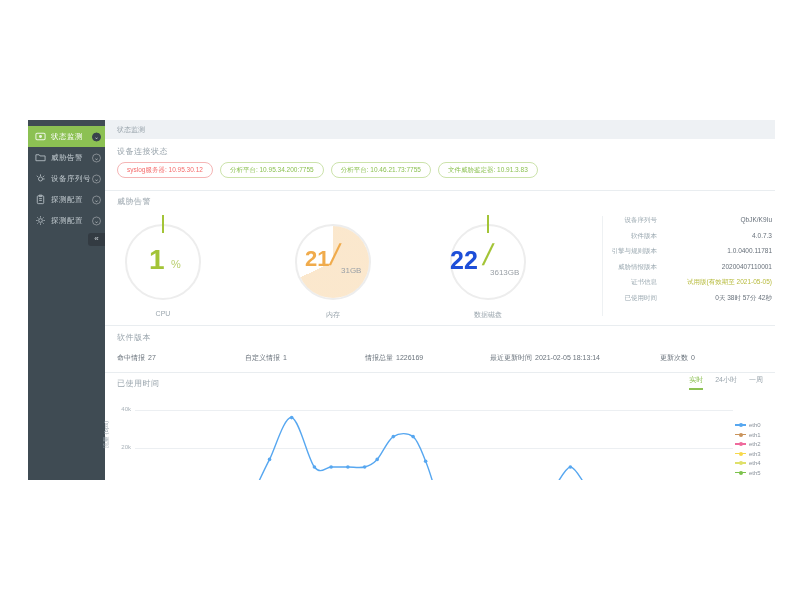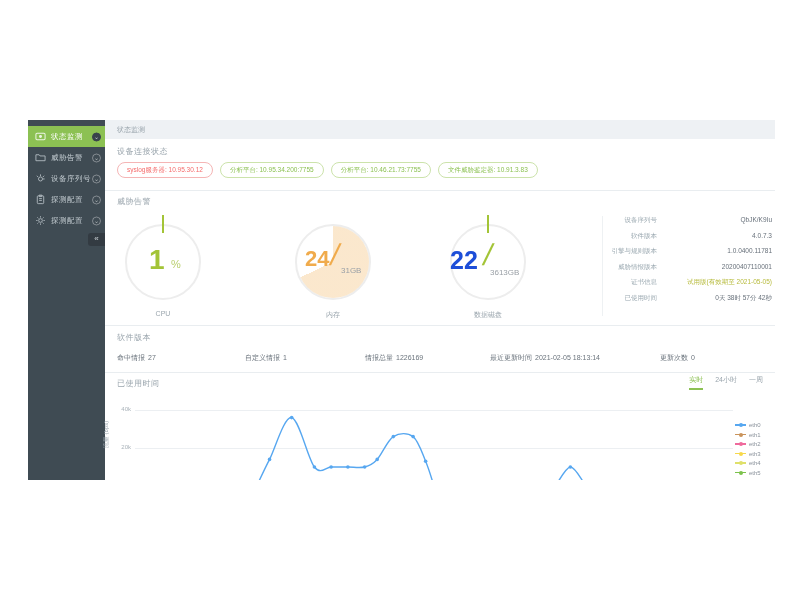--- a/index.html
+++ b/index.html
@@ -147,21 +147,21 @@
       <div class="ring"></div>
       <div class="needle" style="background:#a3c437"></div>
       <div class="g-num" style="left:24px; top:20px; font-size:28px; color:#a3c437">1</div>
       <div class="g-unit" style="left:46px; top:34px; color:#b9cf6e">%</div>
     </div>
     <div class="g-label" style="left:20px">CPU</div>
 
     <div class="gauge" style="left:190px">
       <div class="ring"></div>
       <div class="pie" id="mem-pie" style="background: conic-gradient(rgba(240, 171, 76, 0.28) 0deg, rgba(240, 171, 76, 0.28) 244.8deg, transparent 244.8deg);"></div>
-      <div class="g-num" style="left:10px; top:22px; font-size:22px; color:#f0ab4c">24</div>
+      <div class="g-num" style="left:10px; top:22px; font-size:22px; color:#f0ab4c">21</div>
       <div class="g-slash" style="left:36px; top:14px; color:#f0ab4c">/</div>
       <div class="g-total" style="left:46px; top:42px">31GB</div>
     </div>
     <div class="g-label" style="left:190px">内存</div>
 
     <div class="gauge" style="left:345px">
       <div class="ring"></div>
       <div class="needle" style="background:#a3c437"></div>
       <div class="g-num" style="left:0; top:22px; font-size:25px; color:#1d4ed8">22</div>
       <div class="g-slash" style="left:34px; top:14px; color:#a3c437">/</div>

